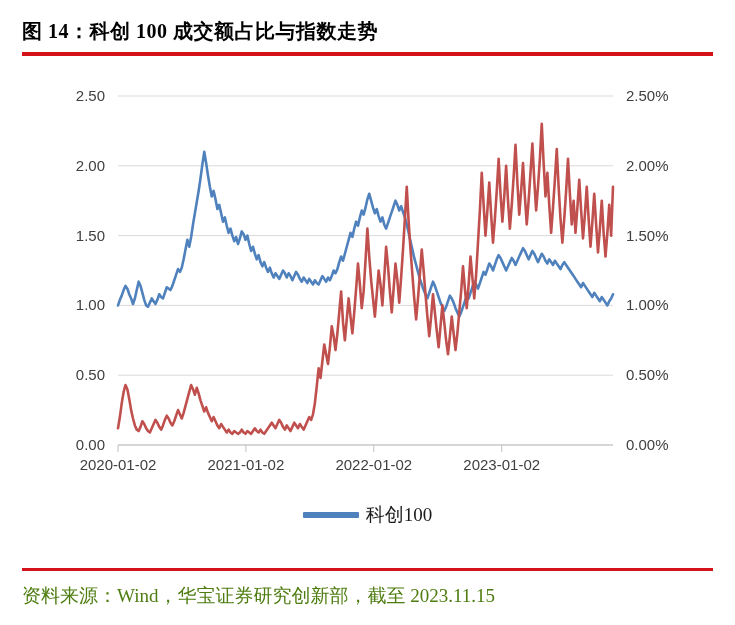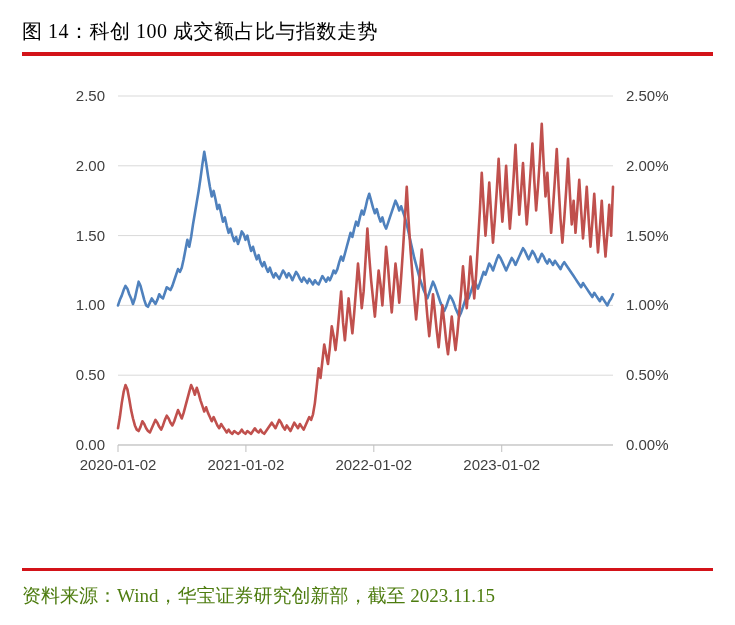--- a/index.html
+++ b/index.html
@@ -16,21 +16,21 @@
   }
 
   
   #figure-title {
     position: absolute;
     left: 22px;
     top: 16px;
     width: 690px;
     height: 36px;
     font-size: 20px;
-    font-weight: normal;
+    font-weight: bold;
     color: #000000;
     letter-spacing: 0.5px;
     white-space: nowrap;
     line-height: 30px;
   }
   #title-rule {
     position: absolute;
     left: 22px;
     top: 52px;
     width: 691px;
@@ -152,16 +152,20 @@
         <text x="501.7209302325581" y="408" text-anchor="middle" class="axis-tick-label">2023-01-02</text>
       </g>
     <g id="series-paths">
         <polyline points="118.00,243.40 119.88,237.82 121.75,233.63 123.63,228.04 125.50,223.86 127.38,226.65 129.25,232.23 131.13,236.42 133.00,242.00 134.88,236.42 136.75,228.04 138.63,219.67 140.50,223.86 142.38,230.84 144.25,237.82 146.13,243.40 148.00,244.80 149.88,240.61 151.75,236.42 153.63,239.21 155.50,242.00 157.38,237.82 159.25,232.23 161.13,235.02 163.00,236.42 164.88,230.84 166.75,225.25 168.63,226.65 170.50,228.04 172.38,223.86 174.25,218.27 176.13,212.69 178.00,207.10 179.88,209.90 181.75,205.71 183.63,197.33 185.50,187.56 187.38,177.79 189.25,184.77 191.13,175.00 193.00,162.43 194.88,151.26 196.75,140.10 198.63,128.93 200.50,116.36 202.38,102.40 204.25,89.84 206.13,101.01 208.00,113.57 209.88,124.74 211.75,134.51 213.63,128.93 215.50,137.30 217.38,147.08 219.25,142.89 221.13,151.26 223.00,159.64 224.88,155.45 226.75,163.83 228.63,170.81 230.50,166.62 232.38,173.60 234.25,179.18 236.13,175.00 238.00,181.98 239.88,176.39 241.75,169.41 243.63,172.20 245.50,177.79 247.38,173.60 249.25,181.98 251.13,188.96 253.00,184.77 254.88,191.75 256.75,197.33 258.63,193.14 260.50,200.12 262.38,204.31 264.25,200.12 266.13,205.71 268.00,209.90 269.88,205.71 271.75,211.29 273.63,215.48 275.50,211.29 277.38,214.08 279.25,216.88 281.13,212.69 283.00,208.50 284.88,211.29 286.75,215.48 288.63,211.29 290.50,214.08 292.38,218.27 294.25,214.08 296.13,209.90 298.00,212.69 299.88,216.88 301.75,219.67 303.63,215.48 305.50,218.27 307.38,221.06 309.25,216.88 311.13,219.67 313.00,222.46 314.88,218.27 316.75,221.06 318.63,222.46 320.50,218.27 322.38,214.08 324.25,216.88 326.13,219.67 328.00,215.48 329.88,218.27 331.75,214.08 333.63,208.50 335.50,211.29 337.38,207.10 339.25,200.12 341.13,194.54 343.00,198.73 344.88,191.75 346.75,184.77 348.63,177.79 350.50,170.81 352.38,175.00 354.25,166.62 356.13,159.64 358.00,163.83 359.88,155.45 361.75,148.47 363.63,152.66 365.50,145.68 367.38,137.30 369.25,131.72 371.13,138.70 373.00,145.68 374.88,151.26 376.75,147.08 378.63,154.06 380.50,159.64 382.38,155.45 384.25,162.43 386.13,166.62 388.00,161.04 389.88,155.45 391.75,149.87 393.63,144.28 395.50,138.70 397.38,142.89 399.25,148.47 401.13,144.28 403.00,149.87 404.88,155.45 406.75,162.43 408.63,170.81 410.50,179.18 412.38,187.56 414.25,195.94 416.13,202.92 418.00,209.90 419.88,216.88 421.75,222.46 423.63,228.04 425.50,232.23 427.38,236.42 429.25,230.84 431.13,225.25 433.00,219.67 434.88,223.86 436.75,229.44 438.63,235.02 440.50,240.61 442.38,244.80 444.25,248.98 446.13,244.80 448.00,239.21 449.88,233.63 451.75,236.42 453.63,240.61 455.50,246.19 457.38,250.38 459.25,254.57 461.13,250.38 463.00,244.80 464.88,239.21 466.75,233.63 468.63,236.42 470.50,230.84 472.38,225.25 474.25,219.67 476.13,222.46 478.00,226.65 479.88,221.06 481.75,215.48 483.63,209.90 485.50,212.69 487.38,207.10 489.25,201.52 491.13,204.31 493.00,208.50 494.88,202.92 496.75,197.33 498.63,193.14 500.50,195.94 502.38,200.12 504.25,204.31 506.13,208.50 508.00,204.31 509.88,200.12 511.75,195.94 513.63,198.73 515.50,202.92 517.38,198.73 519.25,194.54 521.13,190.35 523.00,186.16 524.88,188.96 526.75,193.14 528.63,197.33 530.50,193.14 532.38,188.96 534.25,191.75 536.13,195.94 538.00,200.12 539.88,195.94 541.75,191.75 543.63,194.54 545.50,198.73 547.38,201.52 549.25,197.33 551.13,200.12 553.00,202.92 554.88,198.73 556.75,201.52 558.63,204.31 560.50,207.10 562.38,202.92 564.25,200.12 566.13,202.92 568.00,205.71 569.88,208.50 571.75,211.29 573.63,214.08 575.50,216.88 577.38,219.67 579.25,222.46 581.13,225.25 583.00,221.06 584.88,223.86 586.75,226.65 588.63,229.44 590.50,232.23 592.38,235.02 594.25,230.84 596.13,233.63 598.00,236.42 599.88,239.21 601.75,235.02 603.63,237.82 605.50,240.61 607.38,243.40 609.25,239.21 611.13,236.42 613.00,232.23" fill="none" stroke="#4f81bd" stroke-width="2.6" stroke-linejoin="round" stroke-linecap="round"></polyline>
         <polyline points="118.00,366.25 119.88,355.08 121.75,341.12 123.63,329.95 125.50,322.97 127.38,327.16 129.25,336.93 131.13,348.10 133.00,356.48 134.88,363.46 136.75,367.64 138.63,369.04 140.50,364.85 142.38,359.27 144.25,362.06 146.13,366.25 148.00,369.04 149.88,370.44 151.75,366.25 153.63,362.06 155.50,357.87 157.38,360.66 159.25,364.85 161.13,367.64 163.00,363.46 164.88,357.87 166.75,353.68 168.63,356.48 170.50,360.66 172.38,363.46 174.25,359.27 176.13,353.68 178.00,348.10 179.88,352.29 181.75,356.48 183.63,350.89 185.50,343.91 187.38,336.93 189.25,329.95 191.13,322.97 193.00,327.16 194.88,332.74 196.75,325.76 198.63,331.35 200.50,338.33 202.38,343.91 204.25,349.50 206.13,345.31 208.00,350.89 209.88,355.08 211.75,359.27 213.63,355.08 215.50,359.27 217.38,363.46 219.25,366.25 221.13,362.06 223.00,364.85 224.88,367.64 226.75,370.44 228.63,367.64 230.50,370.44 232.38,371.83 234.25,369.04 236.13,370.44 238.00,371.83 239.88,370.44 241.75,367.64 243.63,370.44 245.50,371.83 247.38,369.04 249.25,370.44 251.13,371.83 253.00,369.04 254.88,366.25 256.75,369.04 258.63,370.44 260.50,367.64 262.38,370.44 264.25,371.83 266.13,369.04 268.00,366.25 269.88,363.46 271.75,360.66 273.63,363.46 275.50,366.25 277.38,362.06 279.25,357.87 281.13,360.66 283.00,364.85 284.88,367.64 286.75,363.46 288.63,366.25 290.50,369.04 292.38,364.85 294.25,360.66 296.13,363.46 298.00,366.25 299.88,362.06 301.75,364.85 303.63,367.64 305.50,363.46 307.38,359.27 309.25,355.08 311.13,357.87 313.00,352.29 314.88,341.12 316.75,324.37 318.63,306.22 320.50,315.99 322.38,299.24 324.25,282.49 326.13,292.26 328.00,302.03 329.88,285.28 331.75,264.34 333.63,274.11 335.50,288.07 337.38,271.32 339.25,250.38 341.13,229.44 343.00,260.15 344.88,278.30 346.75,257.36 348.63,236.42 350.50,254.57 352.38,271.32 354.25,250.38 356.13,226.65 358.00,201.52 359.88,222.46 361.75,246.19 363.63,229.44 365.50,198.73 367.38,166.62 369.25,194.54 371.13,218.27 373.00,236.42 374.88,254.57 376.75,232.23 378.63,208.50 380.50,222.46 382.38,243.40 384.25,215.48 386.13,184.77 388.00,204.31 389.88,229.44 391.75,250.38 393.63,226.65 395.50,201.52 397.38,218.27 399.25,240.61 401.13,215.48 403.00,187.56 404.88,156.85 406.75,124.74 408.63,159.64 410.50,187.56 412.38,212.69 414.25,236.42 416.13,257.36 418.00,236.42 419.88,212.69 421.75,187.56 423.63,208.50 425.50,232.23 427.38,254.57 429.25,274.11 431.13,254.57 433.00,232.23 434.88,250.38 436.75,268.53 438.63,285.28 440.50,264.34 442.38,243.40 444.25,260.15 446.13,278.30 448.00,292.26 449.88,274.11 451.75,254.57 453.63,271.32 455.50,288.07 457.38,271.32 459.25,250.38 461.13,229.44 463.00,204.31 464.88,226.65 466.75,246.19 468.63,222.46 470.50,194.54 472.38,215.48 474.25,236.42 476.13,212.69 478.00,180.58 479.88,148.47 481.75,110.78 483.63,142.89 485.50,173.60 487.38,148.47 489.25,120.55 491.13,152.66 493.00,180.58 494.88,156.85 496.75,128.93 498.63,96.82 500.50,131.72 502.38,159.64 504.25,134.51 506.13,103.80 508.00,138.70 509.88,166.62 511.75,142.89 513.63,114.97 515.50,82.86 517.38,120.55 519.25,152.66 521.13,128.93 523.00,101.01 524.88,134.51 526.75,162.43 528.63,138.70 530.50,110.78 532.38,81.46 534.25,117.76 536.13,148.47 538.00,124.74 539.88,96.82 541.75,61.92 543.63,101.01 545.50,134.51 547.38,110.78 549.25,142.89 551.13,170.81 553.00,145.68 554.88,117.76 556.75,87.05 558.63,124.74 560.50,156.85 562.38,180.58 564.25,156.85 566.13,128.93 568.00,96.82 569.88,131.72 571.75,162.43 573.63,138.70 575.50,170.81 577.38,145.68 579.25,117.76 581.13,148.47 583.00,176.39 584.88,152.66 586.75,124.74 588.63,156.85 590.50,184.77 592.38,159.64 594.25,131.72 596.13,162.43 598.00,190.35 599.88,166.62 601.75,138.70 603.63,170.81 605.50,194.54 607.38,170.81 609.25,142.89 611.13,173.60 613.00,124.74" fill="none" stroke="#c0504d" stroke-width="2.6" stroke-linejoin="round" stroke-linecap="round"></polyline>
       </g>
   </svg>
 </div>
 
 <div id="chart-legend">
+  <div class="legend-entry">
+    <span class="legend-swatch" id="legend-swatch-0" style="background: rgb(79, 129, 189);"></span>
+    <span class="legend-text">科创100</span>
+  </div>
 </div>
 
 <div id="footer-rule"></div>
 <div id="figure-source">资料来源：Wind，华宝证券研究创新部，截至 2023.11.15</div>
 
 </body></html>

